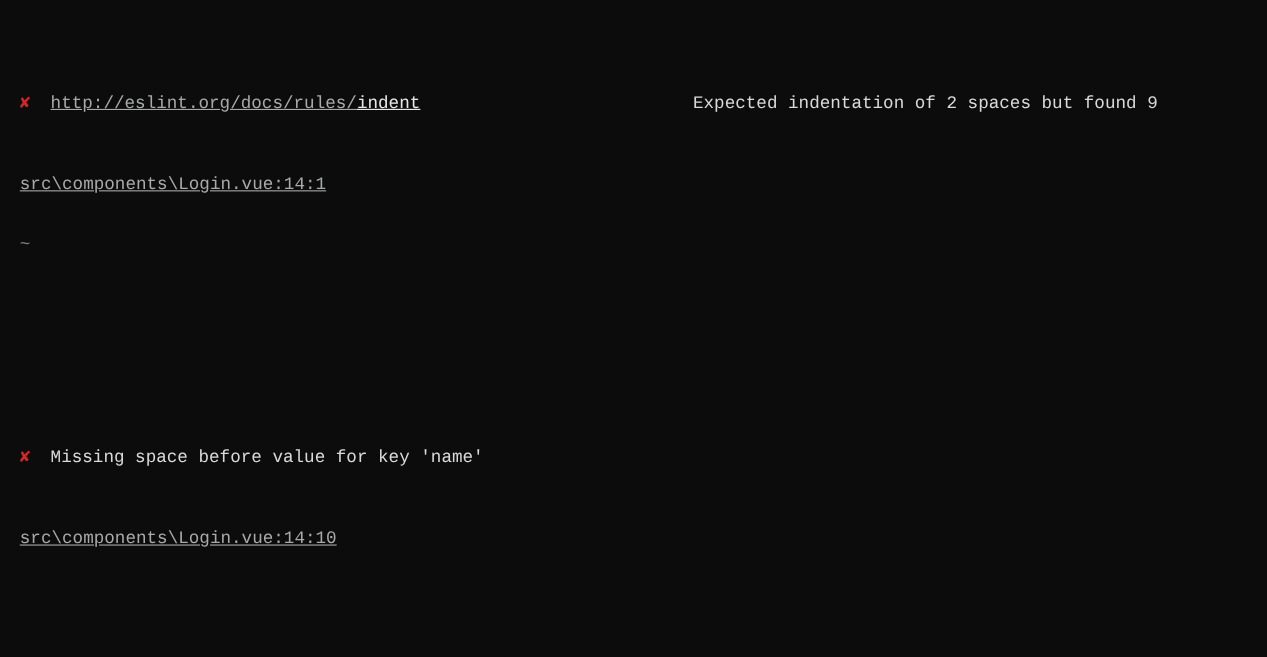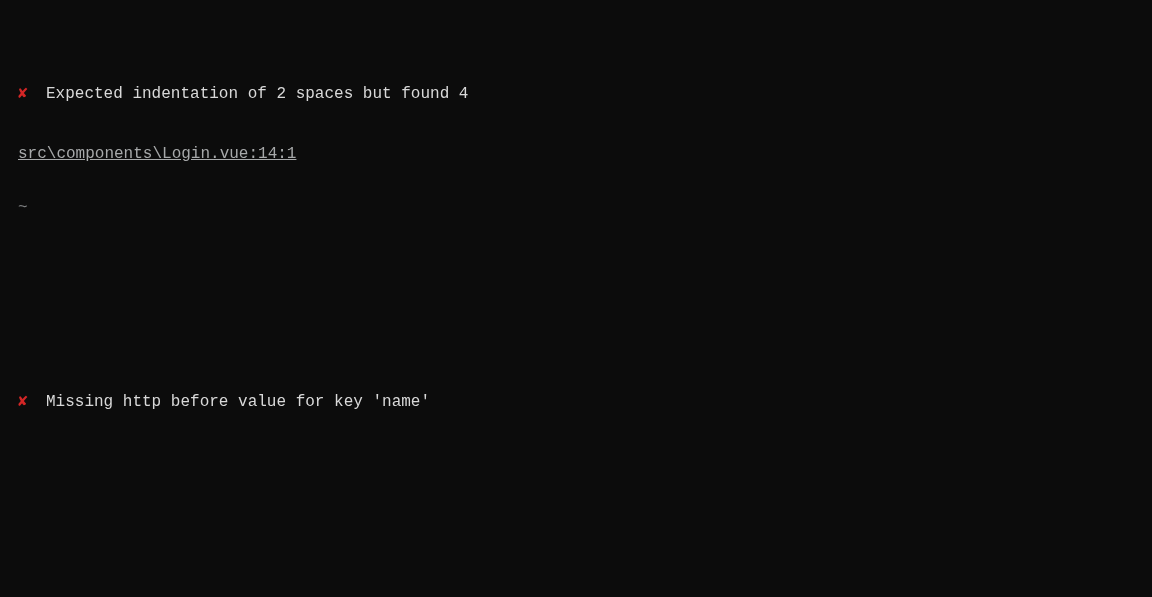--- a/index.html
+++ b/index.html
@@ -42,49 +42,52 @@
   .rule-name {
     color: #e8e8e8;
     text-decoration: underline;
   }
   .msg {
     color: #d9d9d9;
   }
   .file-loc {
     color: #a7a9aa;
     text-decoration: underline;
+    margin-top: 14px;
   }
   .code-line {
     color: #9ea0a1;
     margin-top: 2px;
   }
   .caret-line {
     color: #7c7e7f;
     height: 12px;
     line-height: 0.6;
   }
 </style>
 </head>
 <body>
 
 <div class="terminal">
   <div class="entry">
     <div class="top-row">
       <span class="x-mark">✘</span>
-      <span class="msg">Expected indentation of 2 spaces but found 4</span>
+      <span class="rule-col"><span class="rule-url"><span>http://eslint.org/docs/rules/</span><span class="rule-name">indent</span></span></span>
+      <span class="msg">Expected indentation of 2 spaces but found 9</span>
     </div>
     <div class="file-loc">src\components\Login.vue:14:1</div>
     <div class="caret-line">~</div>
   </div>
 
   <div class="entry">
     <div class="top-row">
       <span class="x-mark">✘</span>
-      <span class="msg">Missing http before value for key 'name'</span>
+      <span class="msg">Missing space before value for key 'name'</span>
     </div>
+    <div class="file-loc">src\components\Login.vue:14:10</div>
     
     
   </div>
 
   
 
   
 
   
 </div>

